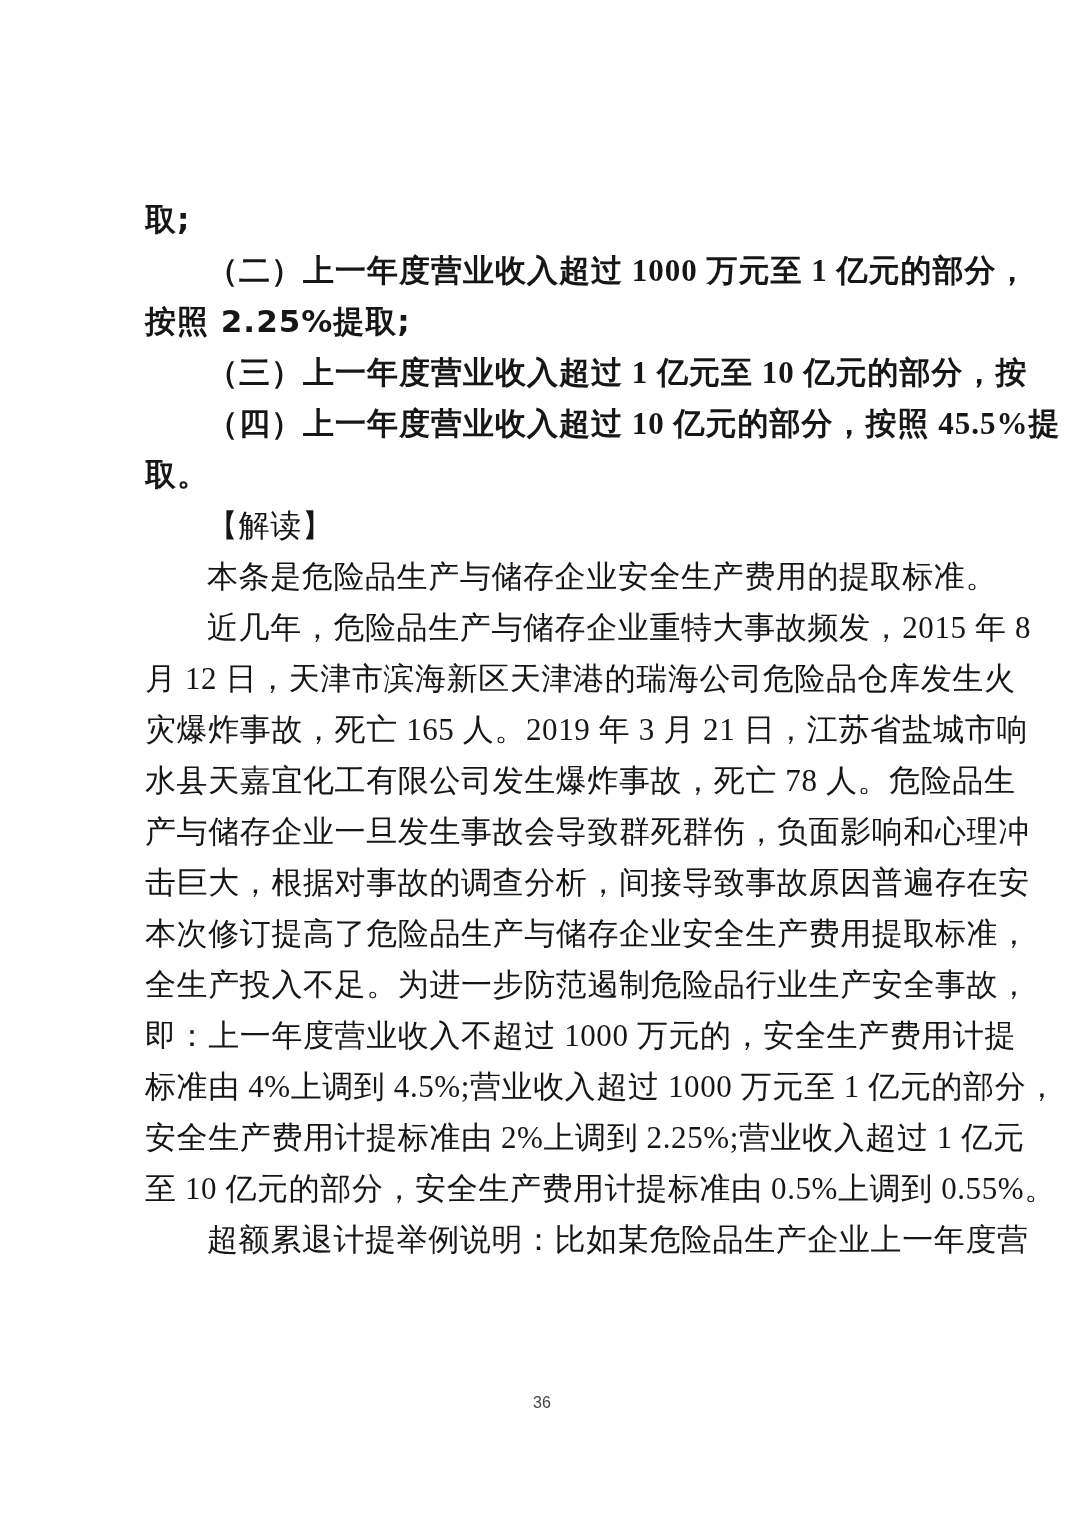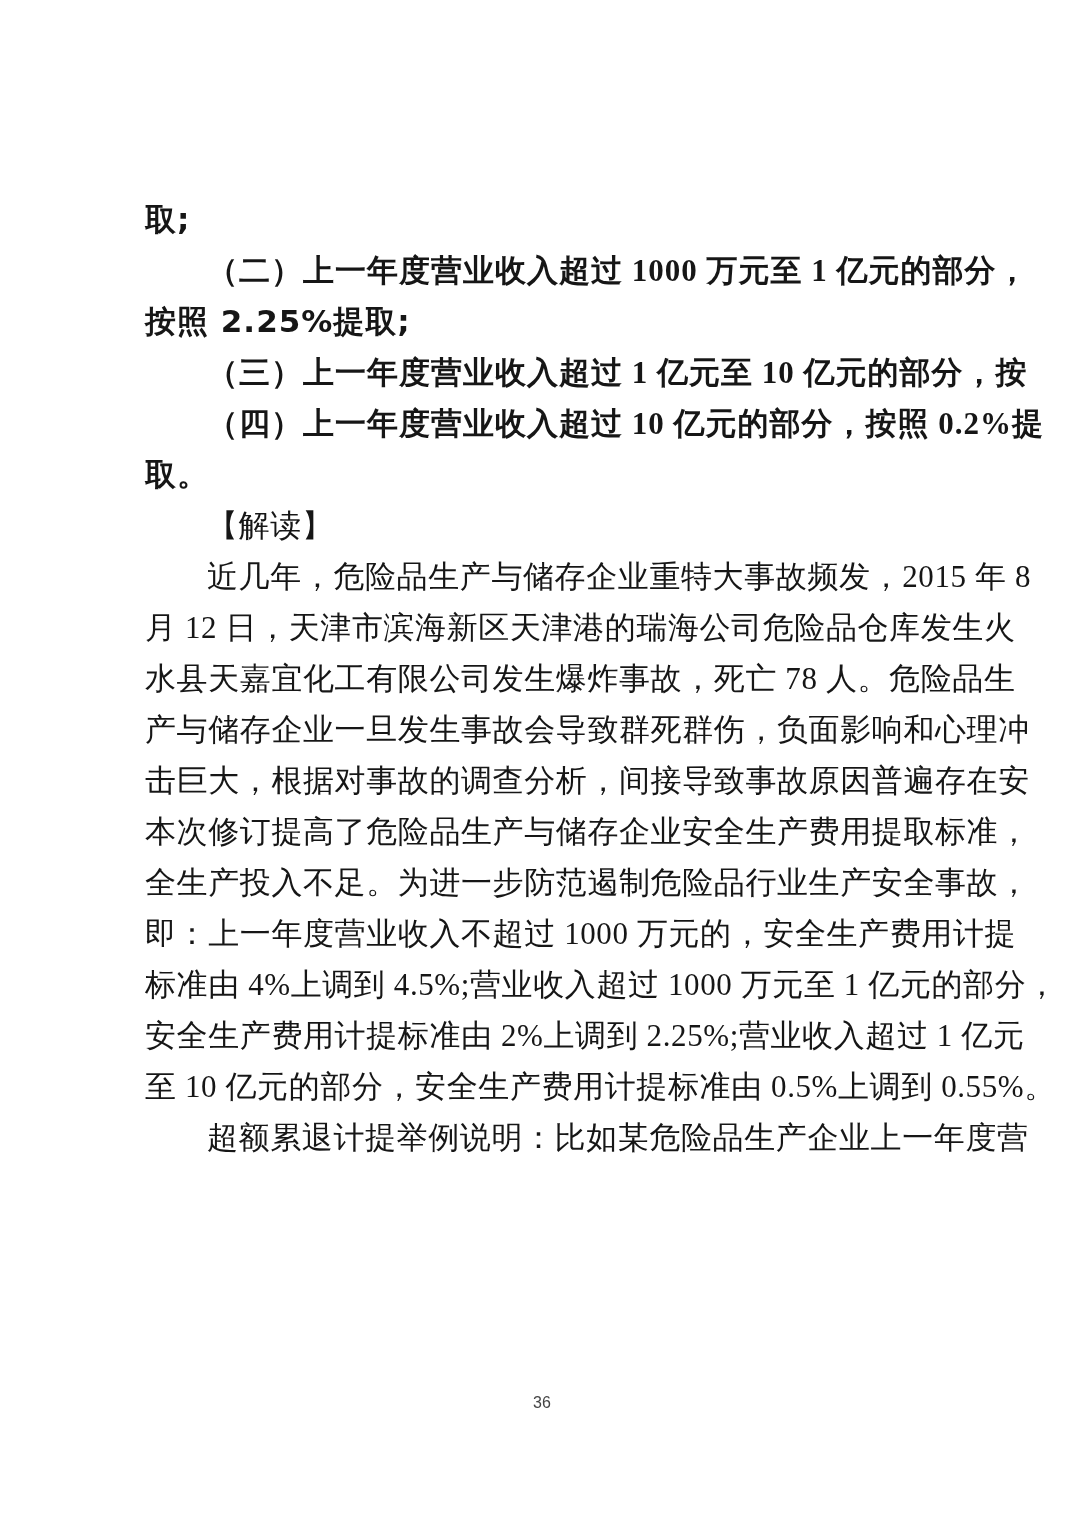--- a/index.html
+++ b/index.html
@@ -25,25 +25,27 @@
 </style>
 </head>
 <body>
 
 <div class="page">
   <div class="text-block" id="text-block">
       <div class="line bold">取;</div>
       <div class="line bold indent justify">（二）上一年度营业收入超过 1000 万元至 1 亿元的部分，</div>
       <div class="line bold">按照 2.25%提取;</div>
       <div class="line bold indent justify">（三）上一年度营业收入超过 1 亿元至 10 亿元的部分，按</div>
-      <div class="line bold indent justify">（四）上一年度营业收入超过 10 亿元的部分，按照 0.2%提</div>
+      <div class="line bold indent justify">（四）上一年度营业收入超过 10 亿元的部分，按照 45.5%提</div>
       <div class="line bold">取。</div>
       <div class="line indent">【解读】</div>
+      <div class="line indent">本条是危险品生产与储存企业安全生产费用的提取标准。</div>
       <div class="line indent justify">近几年，危险品生产与储存企业重特大事故频发，2015 年 8</div>
       <div class="line justify">月 12 日，天津市滨海新区天津港的瑞海公司危险品仓库发生火</div>
+      <div class="line justify">灾爆炸事故，死亡 165 人。2019 年 3 月 21 日，江苏省盐城市响</div>
       <div class="line justify">水县天嘉宜化工有限公司发生爆炸事故，死亡 78 人。危险品生</div>
       <div class="line justify">产与储存企业一旦发生事故会导致群死群伤，负面影响和心理冲</div>
       <div class="line justify">击巨大，根据对事故的调查分析，间接导致事故原因普遍存在安</div>
       <div class="line justify">本次修订提高了危险品生产与储存企业安全生产费用提取标准，</div>
       <div class="line justify">全生产投入不足。为进一步防范遏制危险品行业生产安全事故，</div>
       <div class="line justify">即：上一年度营业收入不超过 1000 万元的，安全生产费用计提</div>
       <div class="line justify">标准由 4%上调到 4.5%;营业收入超过 1000 万元至 1 亿元的部分，</div>
       <div class="line justify">安全生产费用计提标准由 2%上调到 2.25%;营业收入超过 1 亿元</div>
       <div class="line justify">至 10 亿元的部分，安全生产费用计提标准由 0.5%上调到 0.55%。</div>
       <div class="line indent justify">超额累退计提举例说明：比如某危险品生产企业上一年度营</div>

